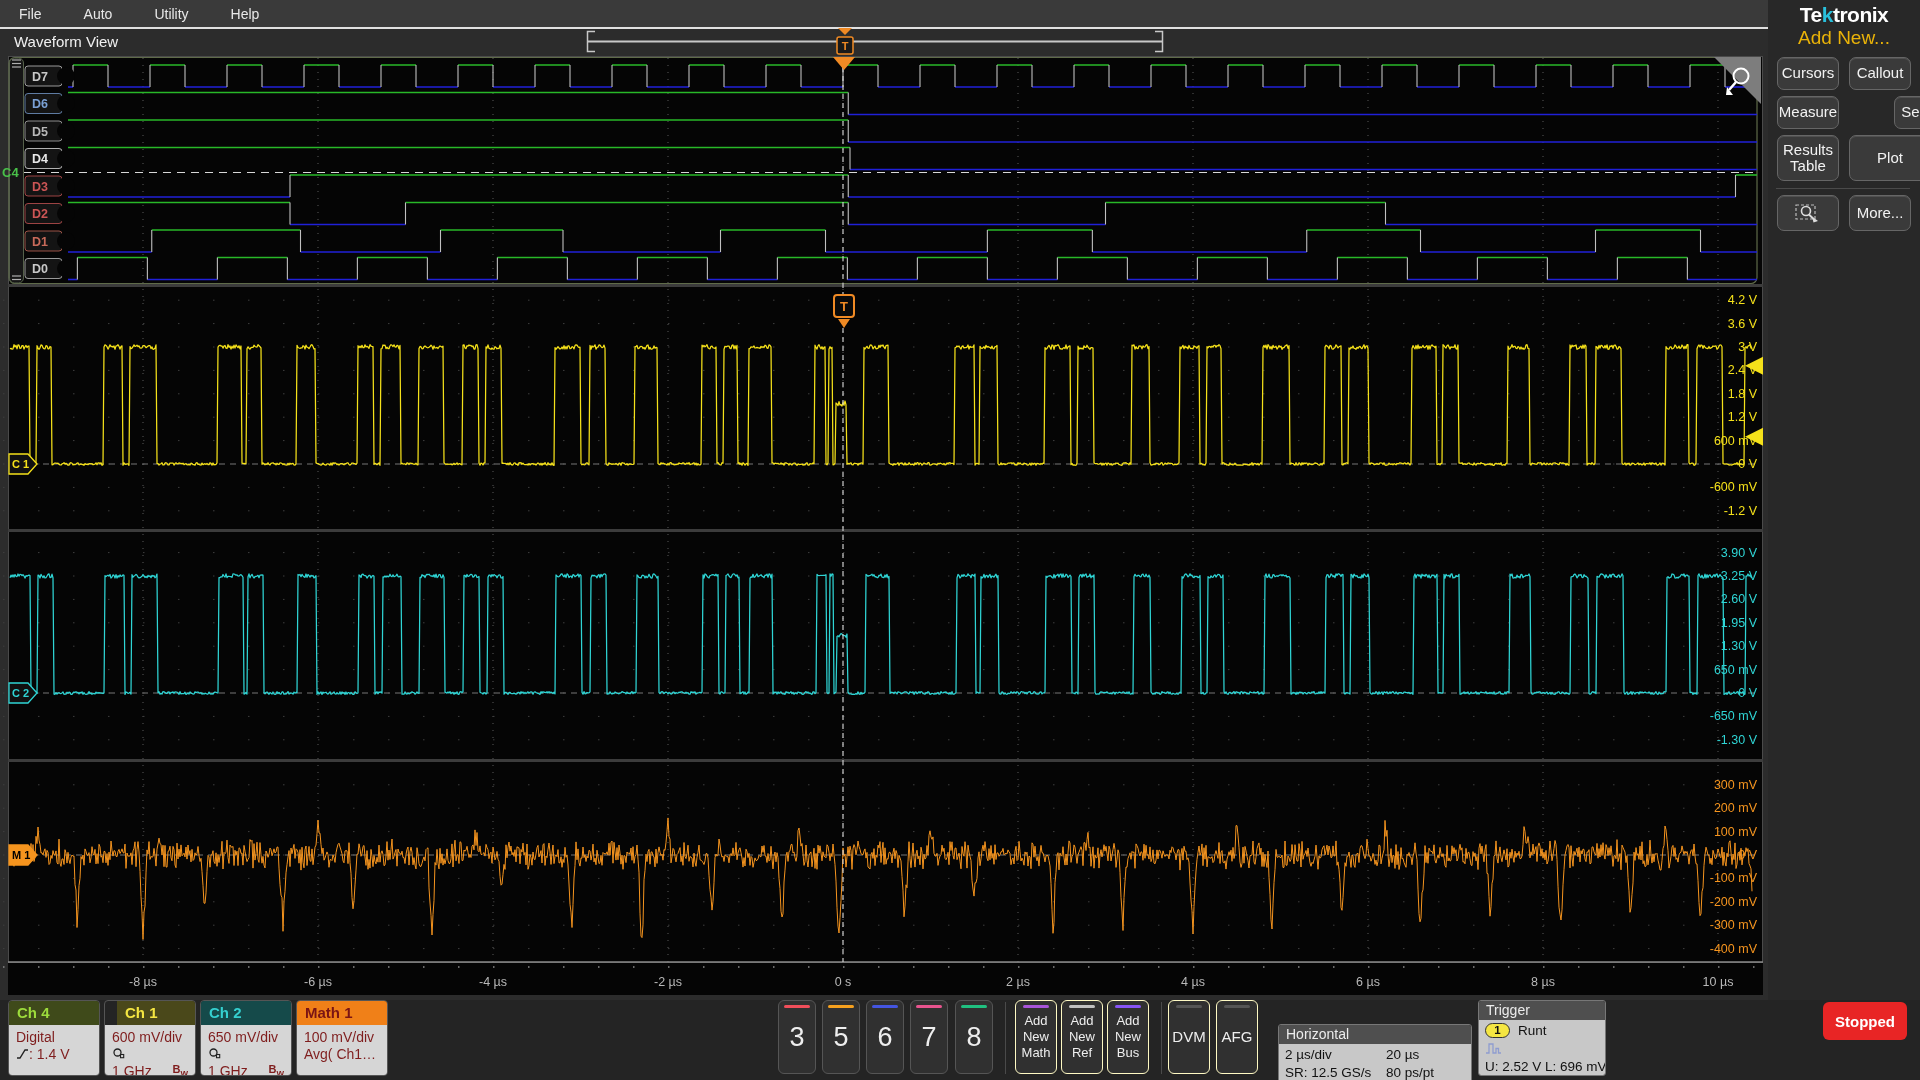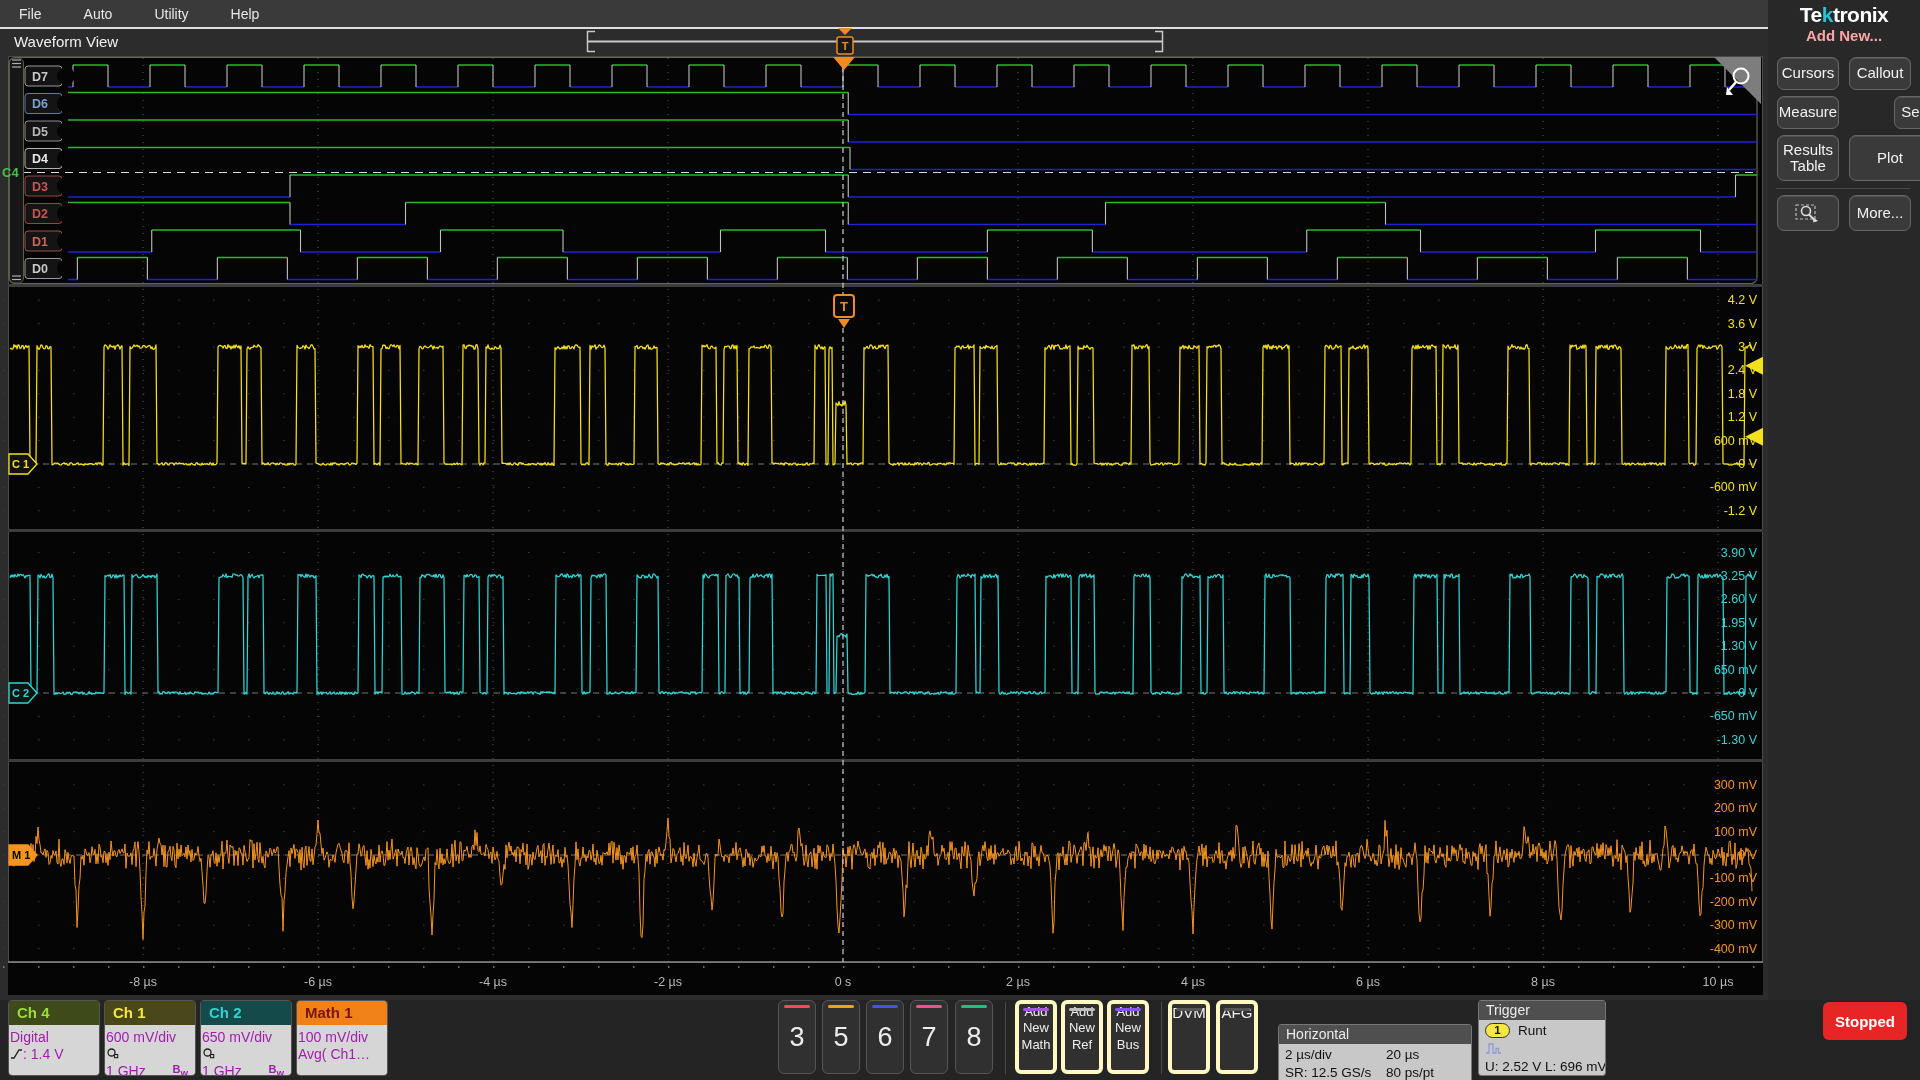--- a/index.html
+++ b/index.html
@@ -17,44 +17,44 @@
                  border-top:2px solid #e0e0e0; z-index:1; }
   #view-title { left:14px; top:33px; color:#f0f0f0; font-size:15px; z-index:4; }
   #plot-svg { left:0; top:0; width:1920px; height:1080px; z-index:2; }
 
   
   #right-panel { left:1768px; top:0; width:152px; height:1000px; background:#282828; z-index:3; }
   #logo { position:absolute; left:0; top:3px; width:152px; text-align:center;
           color:#fff; font-size:21px; font-weight:bold; letter-spacing:-0.5px; }
   #logo .k { color:#29c0dc; }
   #addnew-header { position:absolute; left:0; top:27px; width:152px; text-align:center;
-                   color:#fca5a5; font-size:15px; font-weight:bold; }
+                   color:#eab308; font-size:19px; font-weight:normal; }
   .pbtn { position:absolute; background:#3a3a3a; border:1px solid #666; border-radius:7px;
           color:#f2f2f2; font-size:15px; display:flex; align-items:center; justify-content:center;
           text-align:center; line-height:1.1; box-shadow:inset 0 1px 0 #505050; }
   #panel-divider { position:absolute; left:8px; top:188px; width:134px; height:1px; background:#4a4a4a; }
 
   
   #bottom-bar { left:0; top:1000px; width:1920px; height:80px; background:#242424; z-index:3; }
   .chbadge { position:absolute; top:0; width:92px; height:76px; border-radius:4px; overflow:hidden;
              border:1px solid #555; }
   .chbadge .hd { height:24px; font-size:15px; font-weight:bold; padding:3px 0 0 8px; }
-  .chbadge .bd { background:#d6d6d6; height:52px; color:#a21caf; font-size:14px; padding:3px 7px 0 1px;text-align:right; }
+  .chbadge .bd { background:#d6d6d6; height:52px; color:#7f1d1d; font-size:14px; padding:3px 7px 0 7px;text-align:right; }
   .bd-row { display:flex; align-items:center; justify-content:space-between; height:17px; }
   .bwtag { font-size:11px; font-weight:bold; }
   .bwtag sub { font-size:8px; }
 
   .numbtn { position:absolute; top:0; width:38px; height:74px; background:#303030;
             border:1px solid #555; border-radius:6px; color:#eee; font-size:27px;
             display:flex; align-items:center; justify-content:center; }
   .topbar { position:absolute; top:4px; left:50%; transform:translateX(-50%);
             width:26px; height:3px; border-radius:2px; }
   .addbtn { position:absolute; top:0; width:42px; height:74px; background:#303030;
-            border:4px solid #fef9c3; border-radius:6px; color:#eee; font-size:13px; line-height:1.25;
-            display:flex; align-items:flex-start; justify-content:center; text-align:center; }
+            border:1px solid #fef9c3; border-radius:6px; color:#eee; font-size:13px; line-height:1.25;
+            display:flex; align-items:center; justify-content:center; text-align:center; }
   .vsep { position:absolute; top:2px; width:1px; height:72px; background:#4a4a4a; }
 
   .info-panel { position:absolute; top:0; height:76px; border:1px solid #777; border-radius:3px;
                 overflow:hidden; }
   .info-panel .hd { background:#4f4f4f; color:#ececec; font-size:14px; padding:1px 0 2px 7px; }
   .info-panel .bd { background:#c8c8c8; color:#111; font-size:13.5px; padding:1px 6px 0 6px; height:56px; }
   .ip-row { display:flex; align-items:center; height:18px; white-space:nowrap; }
   .ip-c1 { width:101px; }
   .trig-pill { display:inline-block; width:25px; height:15px; background:#f5e642; border:1.5px solid #333;
                border-radius:8px; color:#111; font-size:11.5px; font-weight:bold; text-align:center;
@@ -451,21 +451,21 @@
       <div class="bd-row" style="justify-content:flex-start;">
         <svg width="13" height="12" viewBox="0 0 13 12">
           <polyline points="1,10 4,10 9,2 12,2" fill="none" stroke="#222" stroke-width="1.4"></polyline>
         </svg>
         <span>: 1.4 V</span>
       </div>
     </div>
   </div>
 
   <div class="chbadge" style="left:104px;">
-    <div class="hd" style="background:#4a481a;color:#f5e642;">Ch 1</div>
+    <div class="hd" style="background:#4a481a;color:#f5e642;margin-left:12px;">Ch 1</div>
     <div class="bd">
       <div class="bd-row">
           <span>600 mV/div</span>
         </div>
       <div class="bd-row" style="justify-content:flex-start;">
         <svg width="14" height="12" viewBox="0 0 14 12">
           <circle cx="5.5" cy="4.5" r="3.5" fill="none" stroke="#222" stroke-width="1.3"></circle>
           <rect x="8.5" y="6.5" width="3.2" height="3.2" fill="none" stroke="#222" stroke-width="1.1"></rect>
         </svg>
       </div>

